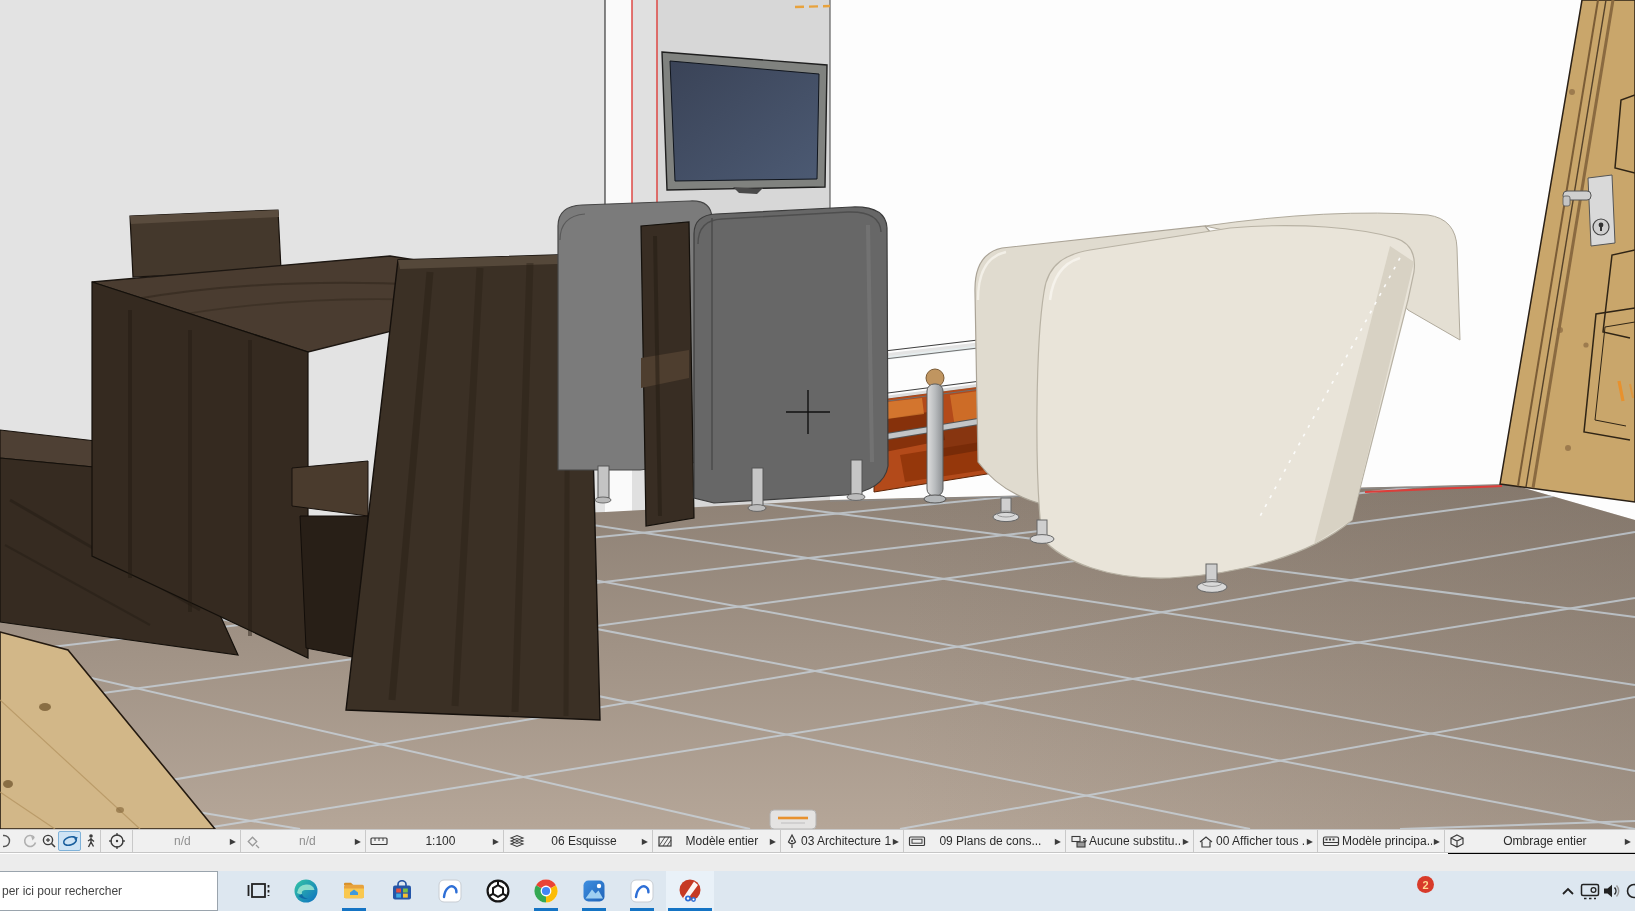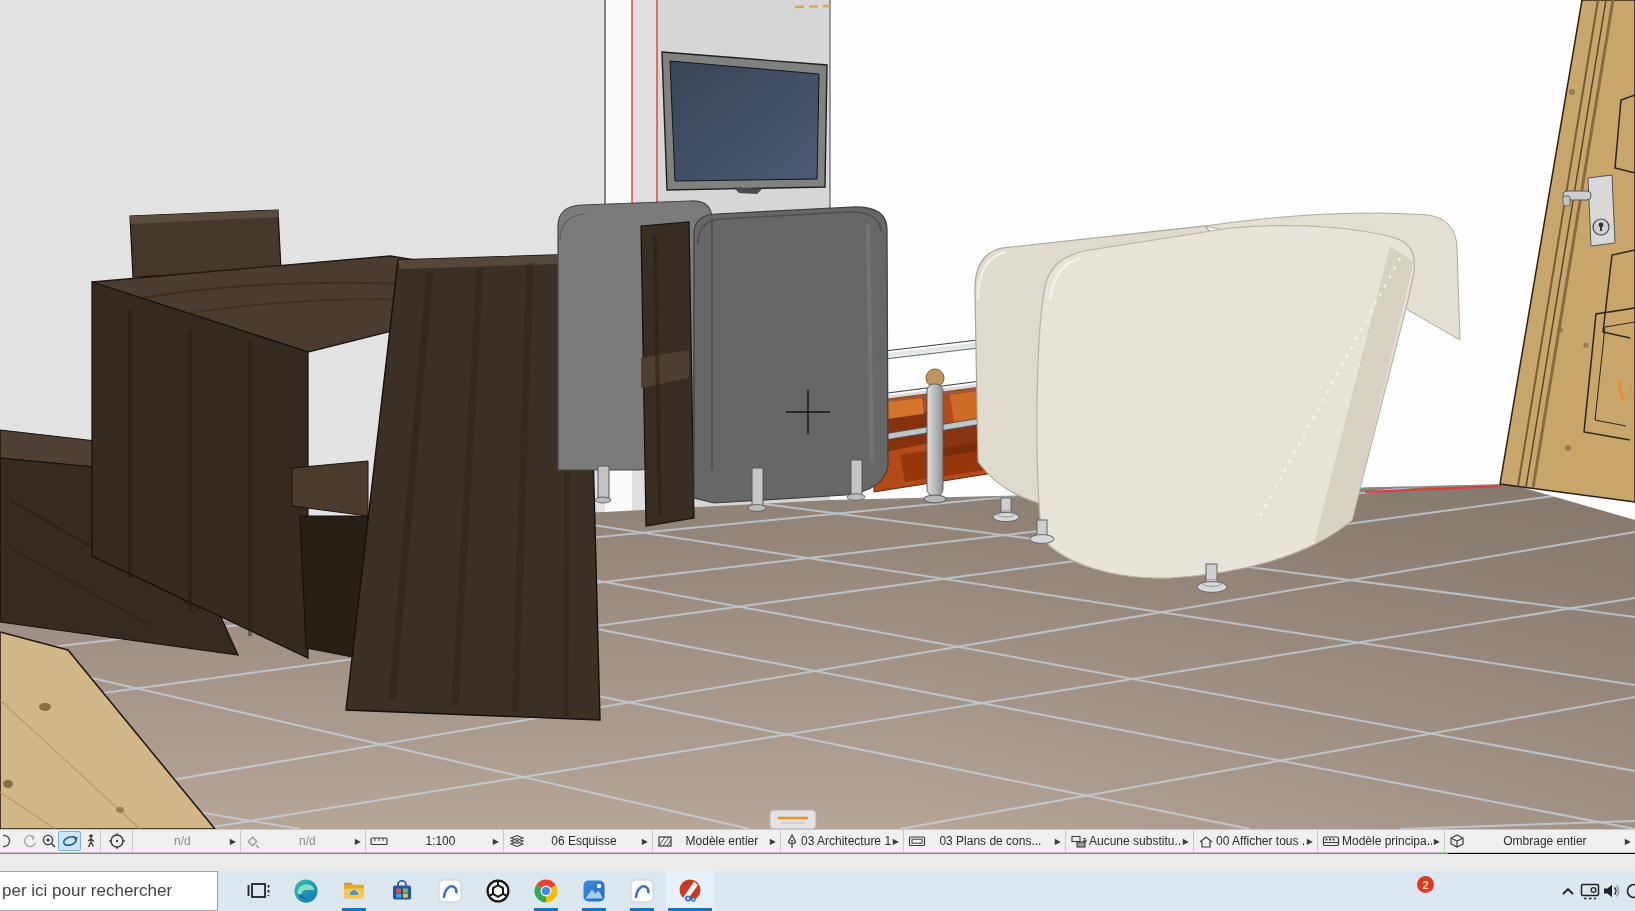--- a/index.html
+++ b/index.html
@@ -3,21 +3,21 @@
 <meta charset="utf-8">
 <style>
   :root{
     --taskbar-bg:#dde7f0; --statusbar-bg:#f0f0f0; --app-strip:#ececec;
     --accent-underline:#1574c4; --highlight-tool-bg:#cfe4f5; --highlight-tool-border:#7fb2d9;
     --badge-red:#d83b2a;
   }
   *{margin:0;padding:0;box-sizing:border-box;}
   html,body{width:1635px;height:911px;overflow:hidden;background:#000;
     font-family:"Liberation Sans",sans-serif;}
-  .screen{position:relative;width:1448px;height:911px;background:#d946ef;}
+  .screen{position:relative;width:1448px;height:911px;background:#ffffff;}
   .viewport{position:absolute;left:0;top:0;width:1635px;height:829px;overflow:hidden;}
   .viewport svg{display:block;}
 
   
   .statusbar{position:absolute;left:0;top:829px;width:1635px;height:24px;
     background:var(--statusbar-bg);border-top:1px solid #c9c9c9;border-bottom:1px solid #c6c6c6;
     display:flex;align-items:stretch;font-size:12px;color:#2b2b2b;}
   .sb-tools{display:flex;align-items:center;width:100px;padding-left:1px;}
   .sb-tool{width:19px;height:20px;display:flex;align-items:center;justify-content:center;flex:0 0 auto;}
   .sb-tool.active{background:var(--highlight-tool-bg);border:1px solid var(--highlight-tool-border);border-radius:2px;width:23px;}
@@ -29,21 +29,21 @@
   .sb-field .fic{flex:0 0 auto;margin-right:2px;display:flex;align-items:center;}
   .sb-ico{display:block;}
 
   .appstrip{position:absolute;left:0;top:854px;width:1635px;height:17px;background:var(--app-strip);}
 
   
   .taskbar{position:absolute;left:0;top:871px;width:1635px;height:40px;background:var(--taskbar-bg);
     display:flex;align-items:stretch;}
   .tb-search{width:218px;height:40px;background:#fff;border:1px solid #9aa4ad;border-left:none;
     display:flex;align-items:center;overflow:hidden;}
-  .tb-search span{font-size:17px;color:#444;white-space:nowrap;margin-left:2px;}
+  .tb-search span{font-size:12px;color:#444;white-space:nowrap;margin-left:2px;}
   .tb-apps{display:flex;align-items:stretch;margin-left:16px;}
   .tb-app{width:48px;display:flex;align-items:center;justify-content:center;position:relative;}
   .tb-app.active{background:#e9f1f8;}
   .tb-app .openline{position:absolute;bottom:0;left:12px;right:12px;height:3px;background:var(--accent-underline);}
   .tb-app.active .openline{left:2px;right:2px;}
   .tb-tray{position:absolute;right:0;top:0;height:40px;display:flex;align-items:center;}
   .badge{position:absolute;left:1417px;top:876px;width:17px;height:17px;border-radius:50%;
     background:var(--badge-red);color:#ffd98f;font-size:11px;font-weight:bold;
     display:flex;align-items:center;justify-content:center;}
   .tray-ic{width:22px;display:flex;align-items:center;justify-content:center;}
@@ -370,21 +370,21 @@
       <span class="lbl">03 Architecture 1...</span>
       <span class="arr">▶</span>
     </div>
     <div class="sb-field" style="width:162px">
       <span class="fic">
           <svg class="sb-ico" width="18" height="14">
             <rect x="1.5" y="3" width="15" height="8.5" rx="1" fill="none" stroke="#3c3c3c" stroke-width="1.2"></rect>
             <rect x="4" y="5.2" width="10" height="4" fill="none" stroke="#3c3c3c" stroke-width="1"></rect>
           </svg>
         </span>
-      <span class="lbl">03 Plans de cons...</span>
+      <span class="lbl">09 Plans de cons...</span>
       <span class="arr">▶</span>
     </div>
     <div class="sb-field" style="width:128px">
       <span class="fic">
           <svg class="sb-ico" width="17" height="15">
             <rect x="2" y="2.5" width="8" height="5" fill="none" stroke="#3c3c3c" stroke-width="1.1"></rect>
             <rect x="7" y="8" width="8" height="5" fill="#9a9a9a" stroke="#3c3c3c" stroke-width="1.1"></rect>
             <path d="M13,4.5 h2 v3" fill="none" stroke="#3c3c3c" stroke-width="1.1"></path>
             <path d="M13.2,6.3 L15,8 L16.6,6.3" fill="none" stroke="#3c3c3c" stroke-width="1.1"></path>
           </svg>

